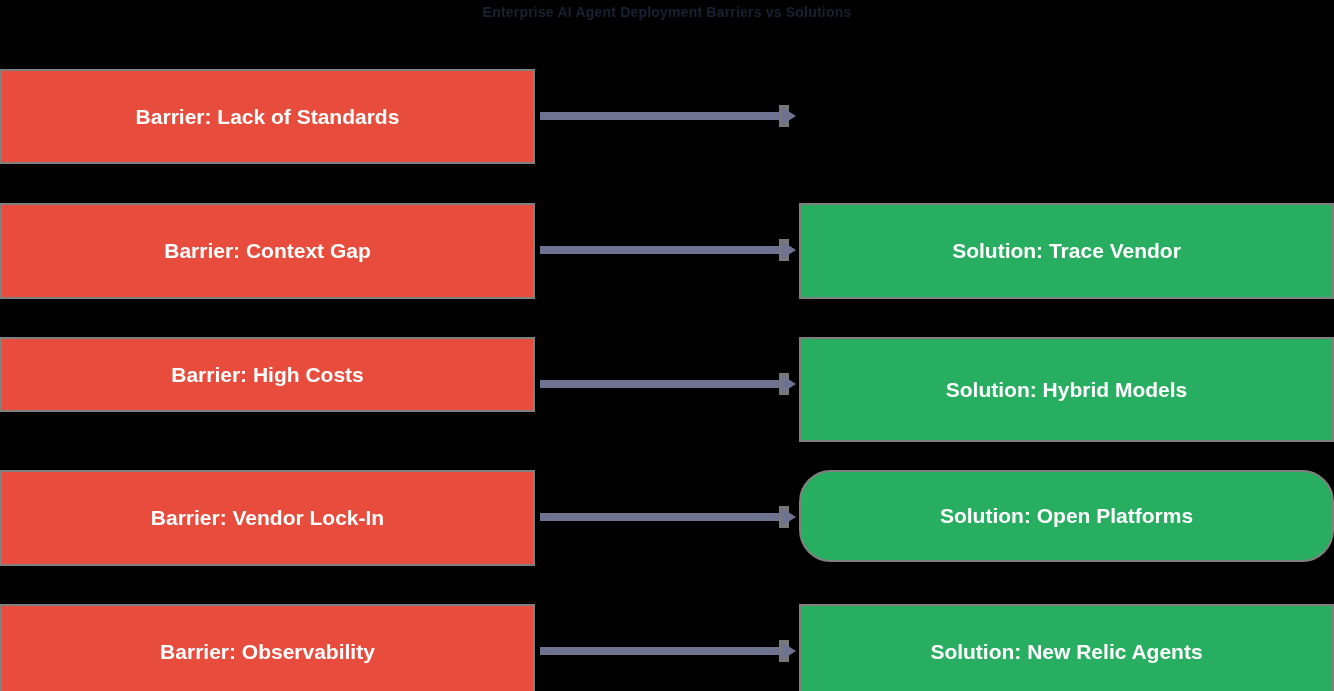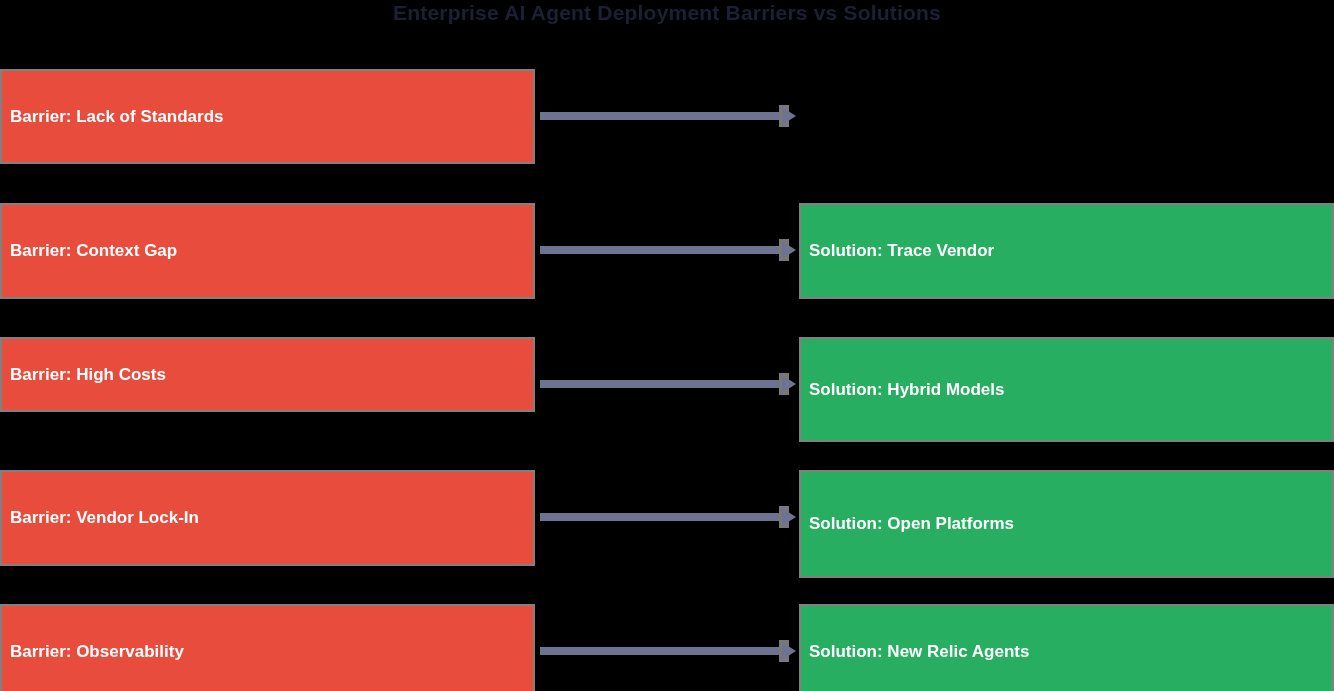--- a/index.html
+++ b/index.html
@@ -23,39 +23,39 @@
     background: #000000;
   }
 
   
   .chart-title {
     position: absolute;
     left: 0;
     top: 0px;
     width: 1334px;
     text-align: center;
-    font-size: 21px;
+    font-size: 14px;
     font-weight: bold;
     letter-spacing: 0.2px;
     color: #1c2033;
     line-height: 25px;
     white-space: nowrap;
     z-index: 5;
   }
 
   
   .node {
     position: absolute;
     box-sizing: border-box;
     display: flex;
     align-items: center;
-    justify-content: flex-start;
+    justify-content: center;
     border: 2px solid #808080;
     color: #ffffff;
-    font-size: 17px;
+    font-size: 21px;
     font-weight: bold;
     text-align: center;
     z-index: 3;
     padding: 0 8px;
     overflow: hidden;
   }
   .node.barrier {
     background: #e74c3c;
   }
   .node.solution {
@@ -123,21 +123,21 @@
   <div class="node solution" style="left:799px; top:337px; width:535px; height:105px;">
     <span class="node-label">Solution: Hybrid Models</span>
   </div>
 
   <div class="node barrier" style="left:0px; top:470px; width:535px; height:96px;">
     <span class="node-label">Barrier: Vendor Lock-In</span>
   </div>
   <div class="link" style="left:540px; top:513px; width:242px;"></div>
   <div class="link-cap" style="left:779px; top:506px;"></div>
   <div class="link-arrow" style="left:782px; top:508px;"></div>
-  <div class="node solution" style="left:799px; top:470px; width:535px; height:108px;">
+  <div class="node solution" style="left:799px; top:470px; width:535px; height:92px;border-radius:32px;">
     <span class="node-label">Solution: Open Platforms</span>
   </div>
 
   <div class="node barrier" style="left:0px; top:604px; width:535px; height:95px;">
     <span class="node-label">Barrier: Observability</span>
   </div>
   <div class="link" style="left:540px; top:647px; width:242px;"></div>
   <div class="link-cap" style="left:779px; top:640px;"></div>
   <div class="link-arrow" style="left:782px; top:642px;"></div>
   <div class="node solution" style="left:799px; top:604px; width:535px; height:95px;">

